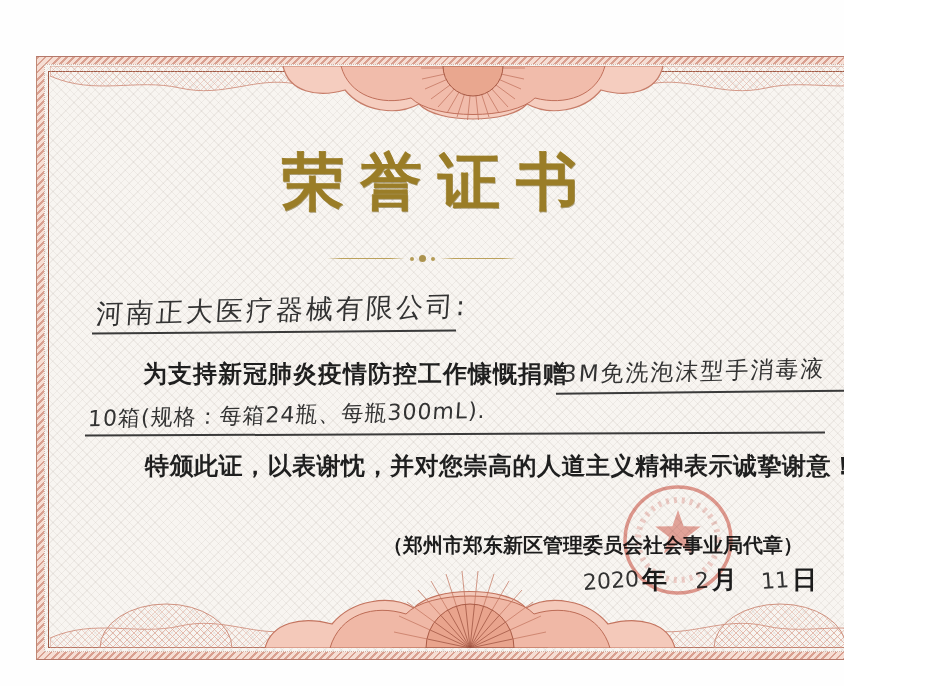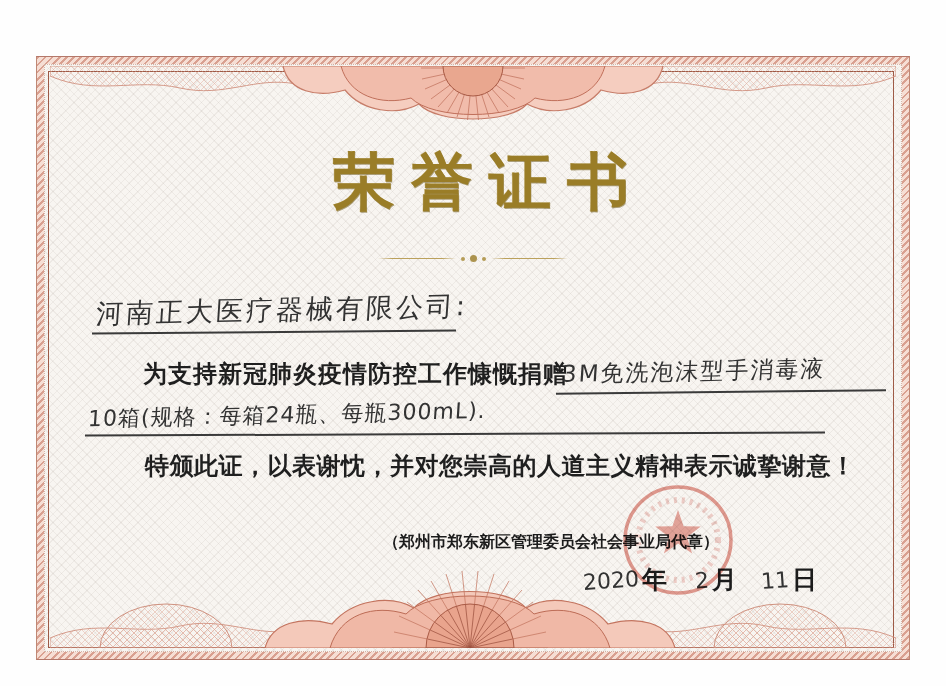--- a/index.html
+++ b/index.html
@@ -1,16 +1,16 @@
 <!DOCTYPE html>
 <html><head>
 <meta charset="utf-8">
 <style>
   html,body{margin:0;padding:0;}
-  .page{position:relative;width:946px;height:686px;background:#fefefe;overflow:hidden;
+  .page{position:relative;width:844px;height:686px;background:#fefefe;overflow:hidden;
         font-family:"Liberation Serif",serif;}
   
   .band{position:absolute;left:36px;top:56px;width:874px;height:604px;
         background:repeating-linear-gradient(135deg,#d9a090 0 2px,#f6ded4 2px 5px);
         border-top:1px solid #b4786a;border-bottom:1px solid #b4786a;
         border-left:1px solid #c08875;border-right:1px solid #c08875;
         box-sizing:border-box;}
   
   .interior{position:absolute;left:44px;top:64px;width:858px;height:588px;
         background-color:#f8f5f1;
@@ -42,21 +42,21 @@
   .recipient{left:96px;top:292px;font-size:27px;letter-spacing:3px;}
   .uline{position:absolute;height:2px;background:#3a3a3a;z-index:3;}
   .uline-recipient{left:92px;top:331px;width:364px;transform:rotate(-0.5deg);}
   .body-lead{left:143px;top:358px;font-size:24px;font-weight:700;letter-spacing:1px;color:#1f1f1f;}
   .donated-item{left:562px;top:356px;font-size:23px;letter-spacing:2px;}
   .uline-item{left:556px;top:391px;width:330px;transform:rotate(-0.6deg);}
   .donated-qty{left:88px;top:400px;font-size:22px;letter-spacing:1px;}
   .uline-qty{left:85px;top:433px;width:740px;transform:rotate(-0.25deg);}
   .closing{left:145px;top:450px;font-size:24px;font-weight:700;letter-spacing:0.5px;color:#1f1f1f;text-align:right;}
   .issuer{left:607px;top:497px;font-size:25px;font-weight:700;letter-spacing:2px;color:#1c1c1c;}
-  .issuer-note{left:383px;top:532px;font-size:16px;font-weight:700;color:#1c1c1c;}
+  .issuer-note{left:383px;top:532px;font-size:20px;font-weight:700;color:#1c1c1c;}
   .date-row{left:583px;top:563px;display:flex;align-items:baseline;font-size:25px;font-weight:700;color:#1c1c1c;z-index:3;position:absolute;}
   .date-row .hand-num{font-size:22px;font-weight:400;margin-right:3px;transform:rotate(-4deg);display:inline-block;}
   .gap28{display:inline-block;width:28px;}
   .gap24{display:inline-block;width:24px;}
   .seal{position:absolute;left:616px;top:478px;z-index:5;mix-blend-mode:multiply;opacity:0.85;}
 </style>
 </head>
 <body>
 
 <div class="page">

